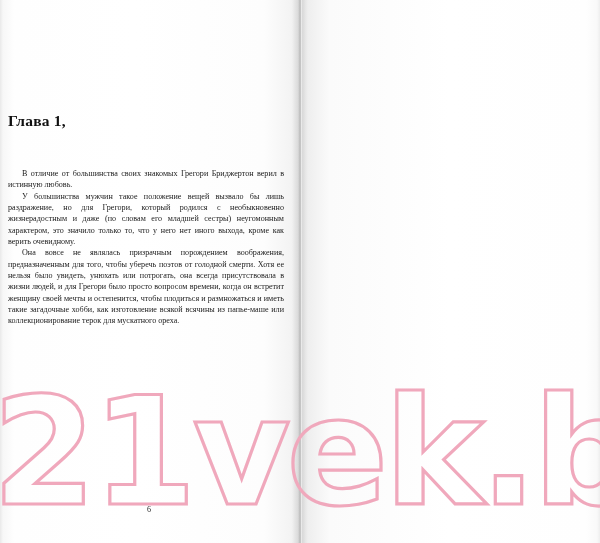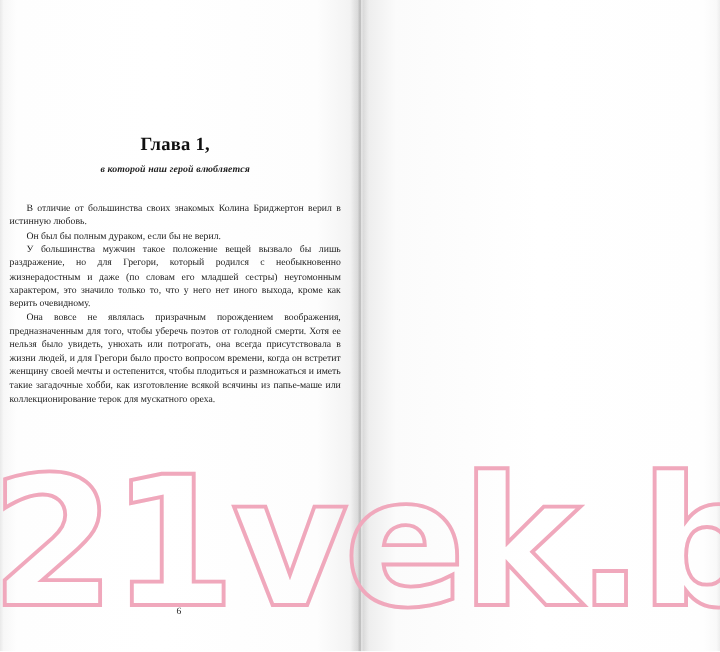--- a/index.html
+++ b/index.html
@@ -82,21 +82,20 @@
     margin: 0;
     text-indent: 14px;
   }
 
   
   #chapter-head {
     position: absolute;
     left: 8px;
     top: 112px;
     width: 276px;
-    text-align: center;
   }
   #chapter-title {
     font-size: 15.5px;
     font-weight: bold;
     letter-spacing: 0.2px;
     color: #101010;
     line-height: 18px;
   }
   #chapter-subtitle {
     font-size: 8.2px;
@@ -140,26 +139,24 @@
 </style>
 </head>
 <body>
 
 <div id="book-spread">
 
   <div class="page" id="page-left">
 
     <div id="chapter-head">
       <div id="chapter-title">Глава 1,</div>
-      <div id="chapter-subtitle">в которой наш герой влюбляется</div>
     </div>
 
     <div class="textcol" id="left-text">
-      <p>В отличие от большинства своих знакомых Колина Бриджертон верил в истинную любовь.</p>
-      <p>Он был бы полным дураком, если бы не верил.</p>
+      <p>В отличие от большинства своих знакомых Грегори Бриджертон верил в истинную любовь.</p>
       <p>У большинства мужчин такое положение вещей вызвало бы лишь раздражение, но для Грегори, который родился с необыкновенно жизнерадостным и даже (по словам его младшей сестры) неугомонным характером, это значило только то, что у него нет иного выхода, кроме как верить очевидному.</p>
       <p>Она вовсе не являлась призрачным порождением воображения, предназначенным для того, чтобы уберечь поэтов от голодной смерти. Хотя ее нельзя было увидеть, унюхать или потрогать, она всегда присутствовала в жизни людей, и для Грегори было просто вопросом времени, когда он встретит женщину своей мечты и остепенится, чтобы плодиться и размножаться и иметь такие загадочные хобби, как изготовление всякой всячины из папье-маше или коллекционирование терок для мускатного ореха.</p>
     </div>
 
     <div class="folio" id="folio-left">6</div>
   </div>
 
   <div class="page" id="page-right">
 
     

